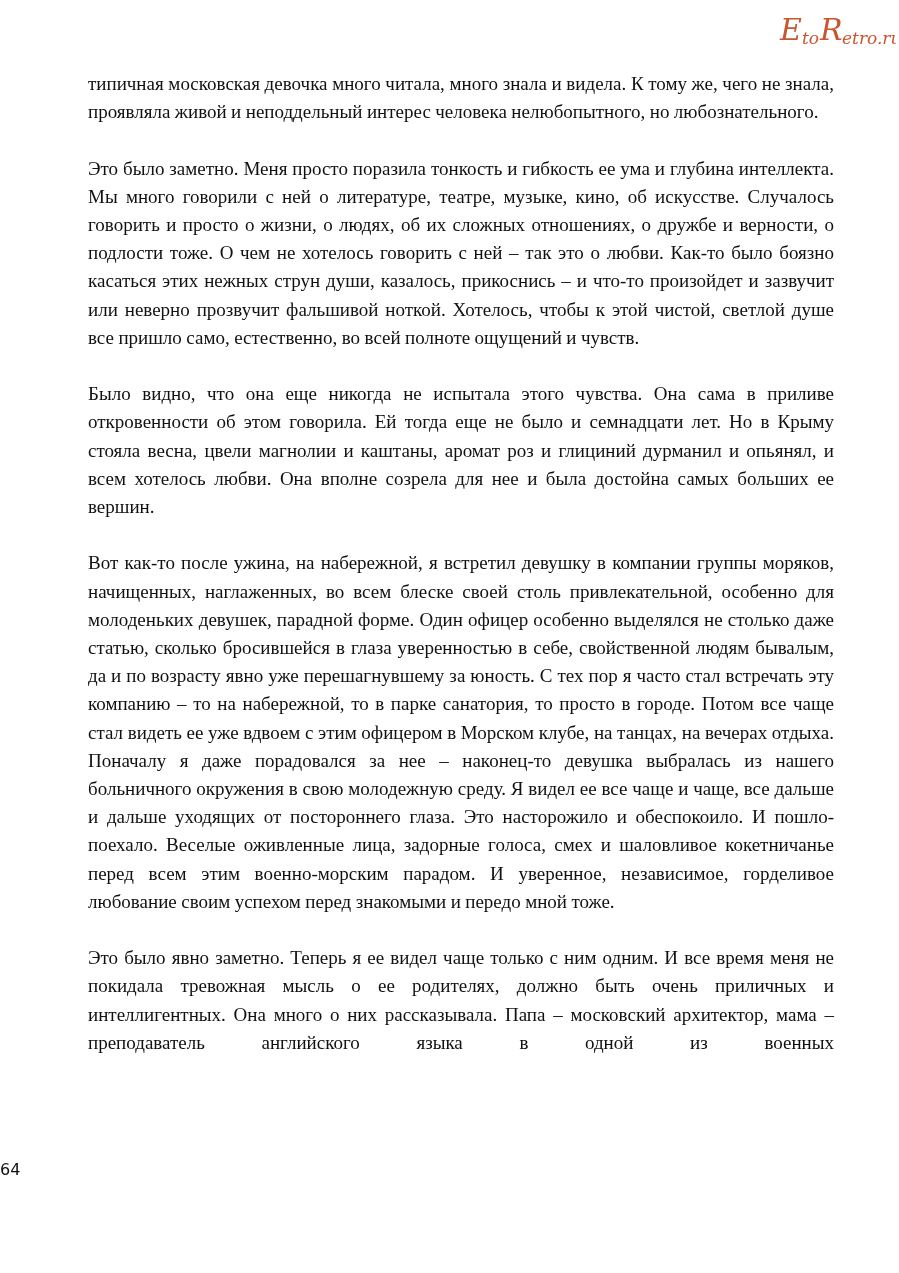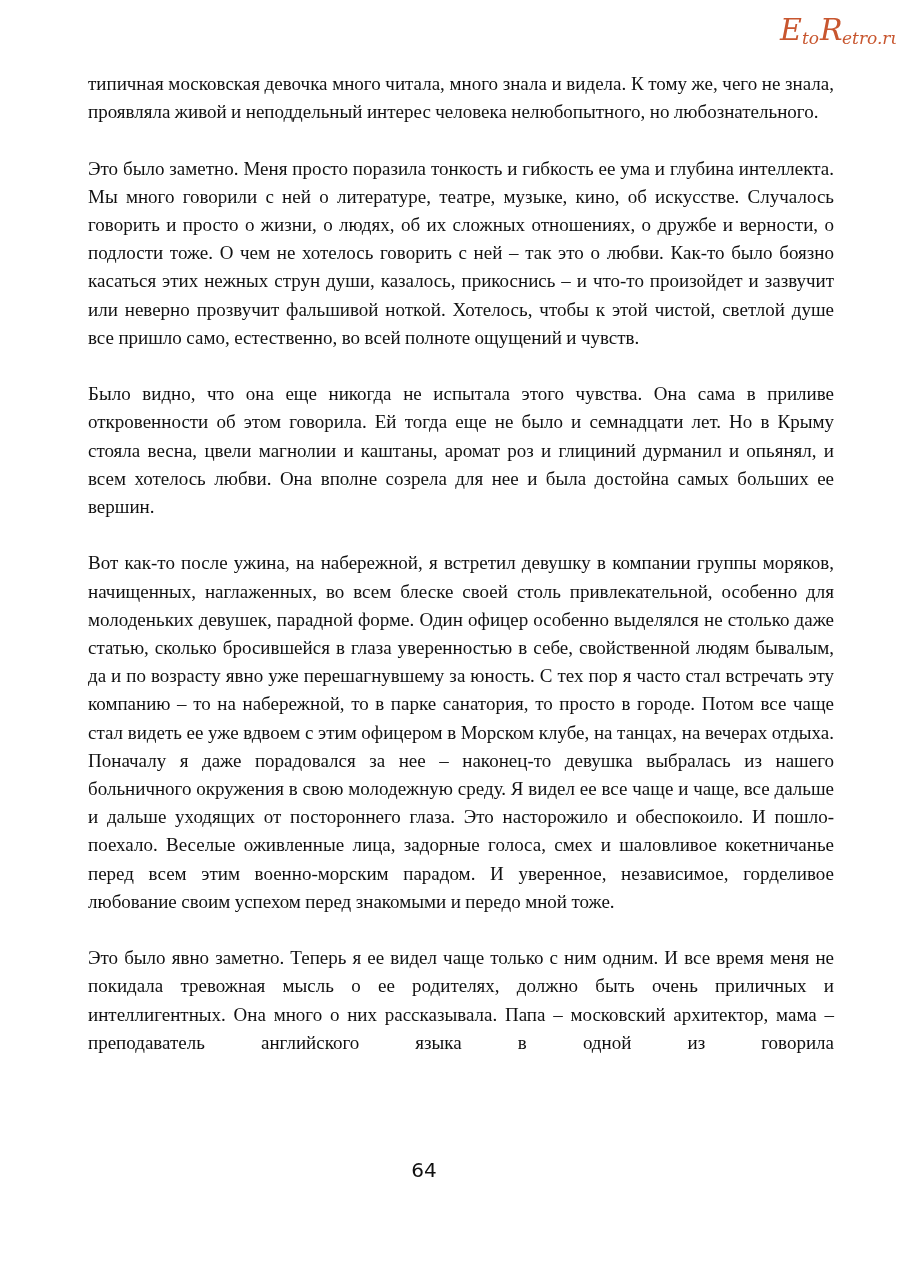--- a/index.html
+++ b/index.html
@@ -40,23 +40,23 @@
     }
     .paragraph.last {
       margin-bottom: 0;
       text-align-last: justify;
     }
     .page-number {
       position: absolute;
       left: 0;
       width: 848px;
       top: 1160px;
-      text-align: center;
+      text-align: left;
       font-family: "DejaVu Sans", sans-serif;
-      font-size: 20px;
+      font-size: 16px;
       color: #111111;
       line-height: 20px;
     }
   </style>
 </head>
 <body>
 
 <div class="watermark">
   <svg width="120" height="52" viewBox="0 0 120 52">
     <text x="4" y="36" font-family="DejaVu Serif, serif" font-style="italic" font-size="30" fill="#c8562f">E</text>
@@ -64,16 +64,16 @@
     <text x="44" y="36" font-family="DejaVu Serif, serif" font-style="italic" font-size="30" fill="#c8562f">R</text>
     <text x="66" y="40" font-family="DejaVu Serif, serif" font-style="italic" font-size="17" fill="#c8562f">etro.ru</text>
   </svg>
 </div>
 
 <div class="page-text">
   <p class="paragraph">типичная московская девочка много читала, много знала и видела. К тому же, чего не знала, проявляла живой и неподдельный интерес человека нелюбопытного, но любознательного.</p>
   <p class="paragraph">Это было заметно. Меня просто поразила тонкость и гибкость ее ума и глубина интеллекта. Мы много говорили с ней о литературе, театре, музыке, кино, об искусстве. Случалось говорить и просто о жизни, о людях, об их сложных отношениях, о дружбе и верности, о подлости тоже. О чем не хотелось говорить с ней – так это о любви. Как-то было боязно касаться этих нежных струн души, казалось, прикоснись – и что-то произойдет и зазвучит или неверно прозвучит фальшивой ноткой. Хотелось, чтобы к этой чистой, светлой душе все пришло само, естественно, во всей полноте ощущений и чувств.</p>
   <p class="paragraph">Было видно, что она еще никогда не испытала этого чувства. Она сама в приливе откровенности об этом говорила. Ей тогда еще не было и семнадцати лет. Но в Крыму стояла весна, цвели магнолии и каштаны, аромат роз и глициний дурманил и опьянял, и всем хотелось любви. Она вполне созрела для нее и была достойна самых больших ее вершин.</p>
   <p class="paragraph">Вот как-то после ужина, на набережной, я встретил девушку в компании группы моряков, начищенных, наглаженных, во всем блеске своей столь привлекательной, особенно для молоденьких девушек, парадной форме. Один офицер особенно выделялся не столько даже статью, сколько бросившейся в глаза уверенностью в себе, свойственной людям бывалым, да и по возрасту явно уже перешагнувшему за юность. С тех пор я часто стал встречать эту компанию – то на набережной, то в парке санатория, то просто в городе. Потом все чаще стал видеть ее уже вдвоем с этим офицером в Морском клубе, на танцах, на вечерах отдыха. Поначалу я даже порадовался за нее – наконец-то девушка выбралась из нашего больничного окружения  в свою молодежную среду. Я видел ее все чаще и чаще, все дальше и дальше уходящих от постороннего глаза. Это насторожило и обеспокоило. И пошло-поехало. Веселые оживленные лица, задорные голоса, смех и шаловливое кокетничанье перед всем этим военно-морским парадом. И уверенное, независимое, горделивое любование своим успехом перед знакомыми и передо мной тоже.</p>
-  <p class="paragraph last">Это было явно заметно. Теперь я ее видел чаще только с ним одним. И все время меня не покидала тревожная мысль о ее родителях, должно быть очень приличных и интеллигентных. Она много о них рассказывала. Папа – московский архитектор, мама – преподаватель английского языка в одной из говорила</p>
+  <p class="paragraph last">Это было явно заметно. Теперь я ее видел чаще только с ним одним. И все время меня не покидала тревожная мысль о ее родителях, должно быть очень приличных и интеллигентных. Она много о них рассказывала. Папа – московский архитектор, мама – преподаватель английского языка в одной из военных</p>
 </div>
 
 <div class="page-number">64</div>
 
 </body></html>

